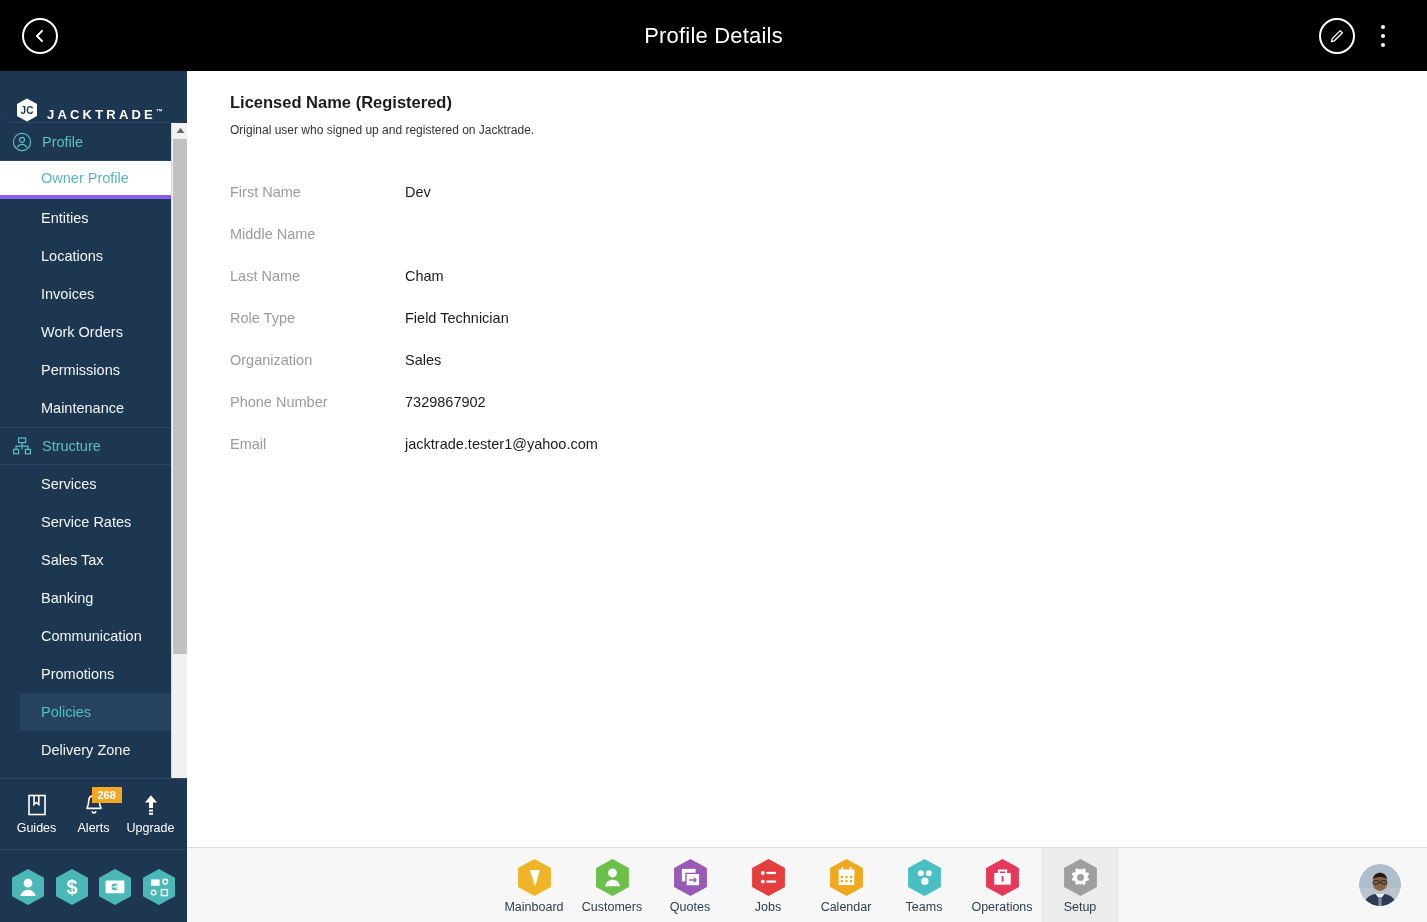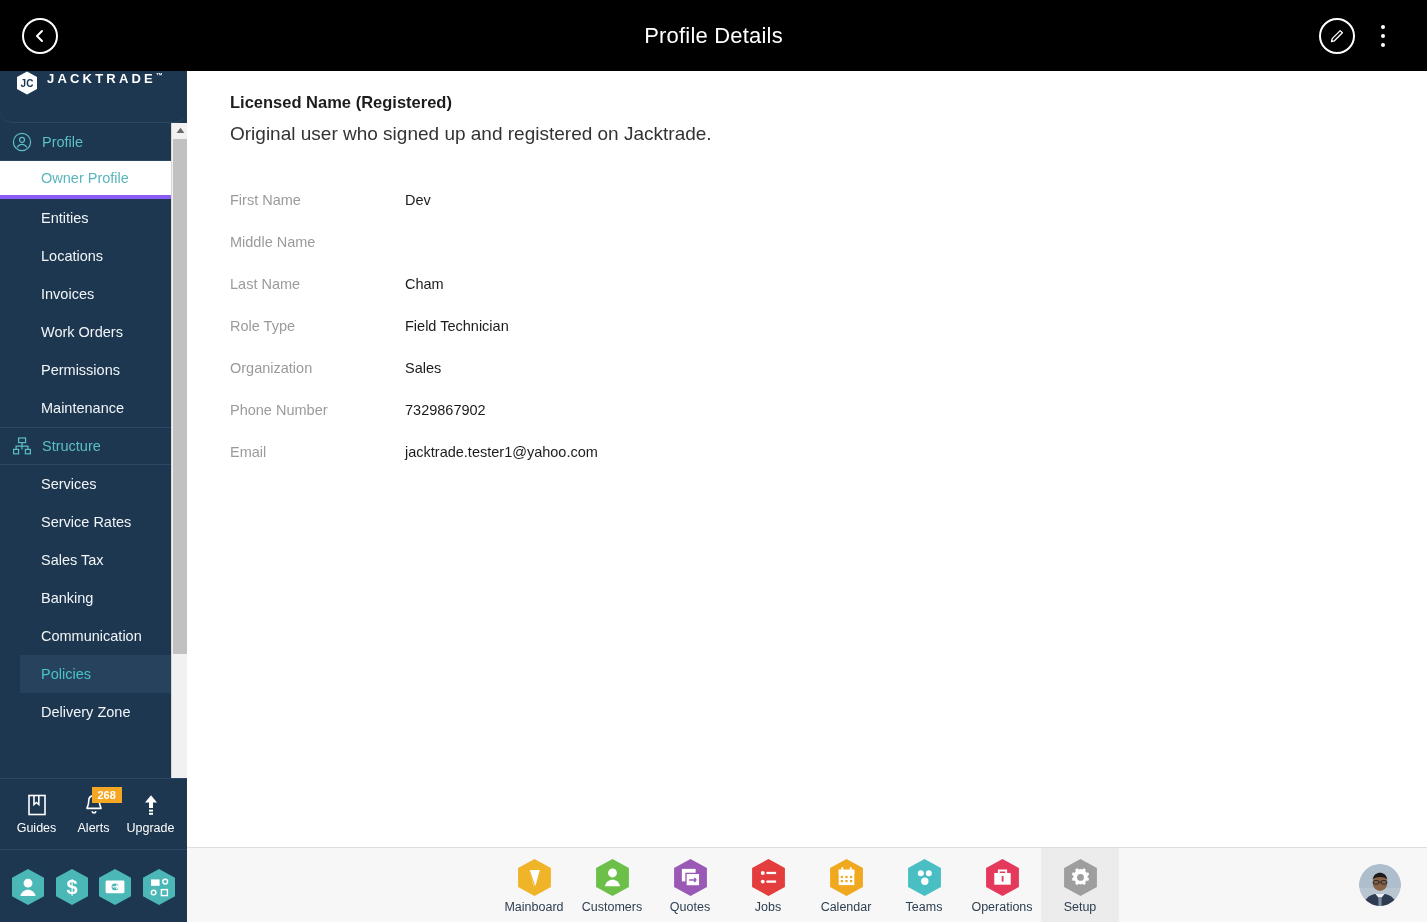--- a/index.html
+++ b/index.html
@@ -38,21 +38,21 @@
     gap: 5px; cursor: pointer;
   }
   .kebab-btn i { width: 4px; height: 4px; border-radius: 50%; background: #ffffff; display:block; }
 
   
   .sidebar {
     position: absolute; left: 0; top: 71px; width: 187px; height: 851px;
     background: #1d3750; color: #ffffff; overflow: hidden;
   }
   .logo-row {
-    height: 52px; display: flex; align-items: flex-start; padding-left: 16px;
+    height: 52px; display: flex; align-items: flex-end; padding-left: 16px;
     border-bottom: 1px solid #2b4763;
     border-radius: 13px;
   }
   .logo-hex { width: 22px; height: 24px; margin-right: 9px; flex: 0 0 auto; }
   .logo-text {
     font-size: 13px; font-weight: 700; letter-spacing: 3.2px; color: #ffffff;
     position: relative;
   }
   .logo-tm { font-size: 7px; vertical-align: super; letter-spacing: 0; }
 
@@ -106,21 +106,21 @@
   }
   .hexbtn { width: 34px; height: 38px; cursor: pointer; }
 
   
   .content {
     position: absolute; left: 187px; top: 71px; width: 1240px; height: 776px;
     background: #ffffff; overflow: hidden;
   }
   .content-inner { padding: 22px 0 0 43px; }
   .sec-title { font-size: 16.5px; font-weight: 700; color: #1c1c1c; }
-  .sec-sub { font-size: 19px; color: #333333; margin-top: 11px; }
+  .sec-sub { font-size: 12px; color: #333333; margin-top: 11px; }
   .field-list { margin-top: 21px; }
   .field-row { display: flex; height: 42px; align-items: flex-end; }
   .field-label { width: 175px; font-size: 14.5px; color: #9b9b9b; }
   .field-value { font-size: 14.5px; color: #1c1c1c; }
 
   
   .bottombar {
     position: absolute; left: 187px; top: 847px; width: 1240px; height: 75px;
     background: #f7f7f7; border-top: 1px solid #dedede;
   }
@@ -226,20 +226,23 @@
         <span>Service Rates</span>
       </div>
       <div class="nav-item">
         <span>Sales Tax</span>
       </div>
       <div class="nav-item">
         <span>Banking</span>
       </div>
       <div class="nav-item">
         <span>Communication</span>
+      </div>
+      <div class="nav-item">
+        <span>Promotions</span>
       </div>
       <div class="nav-item hl">
         <span>Policies</span>
       </div>
       <div class="nav-item">
         <span>Delivery Zone</span>
       </div>
 
       <div class="sb-track">
         <div class="sb-arrow top">

